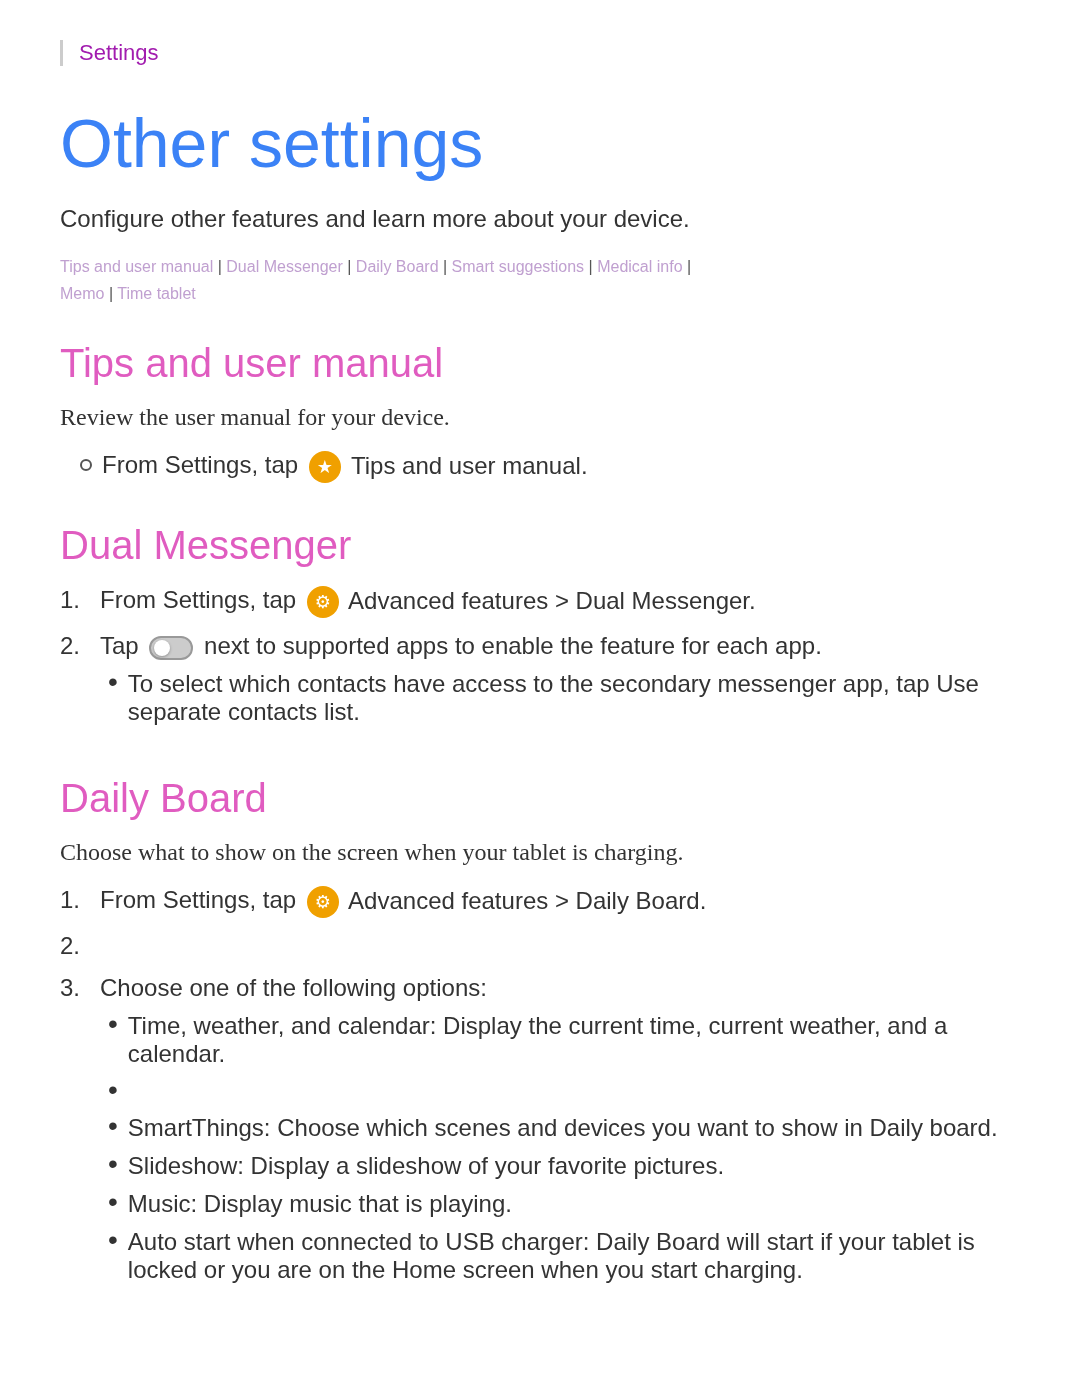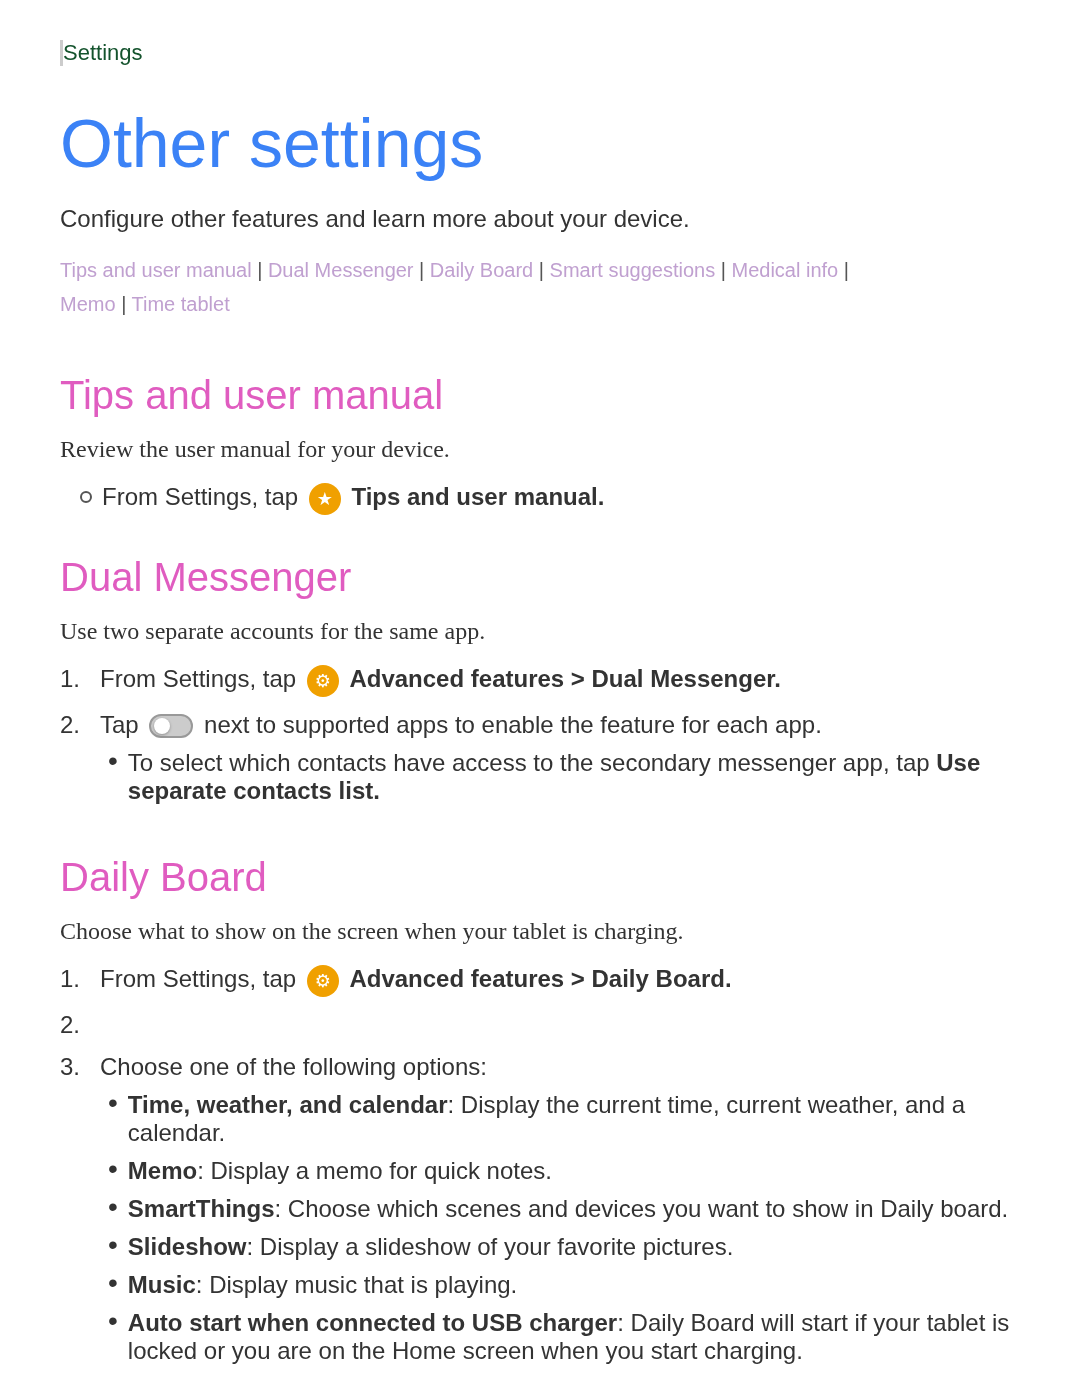--- a/index.html
+++ b/index.html
@@ -21,23 +21,23 @@
       width: 1080px;
       min-height: 1397px;
       background: #ffffff;
       padding: 40px 60px 60px 60px;
       position: relative;
     }
 
     .breadcrumb {
       font-family: Arial, sans-serif;
       font-size: 22px;
-      color: #14532d;
+      color: #a21caf;
       border-left: 3px solid #ccc;
-      padding-left: 0;
+      padding-left: 16px;
       margin-bottom: 40px;
     }
 
     .page-title {
       font-family: Arial, sans-serif;
       font-size: 68px;
       font-weight: 300;
       color: #3b82f6;
       margin-bottom: 24px;
       line-height: 1.1;
@@ -45,22 +45,22 @@
 
     .page-description {
       font-family: Arial, sans-serif;
       font-size: 24px;
       color: #333;
       margin-bottom: 20px;
     }
 
     .nav-links {
       font-family: Arial, sans-serif;
-      font-size: 20px;
-      margin-bottom: 52px;
+      font-size: 16px;
+      margin-bottom: 34px;
       line-height: 1.7;
     }
 
     .nav-links a {
       color: #c0a0d0;
       text-decoration: none;
     }
 
     .nav-links span {
       color: #555;
@@ -165,21 +165,21 @@
       left: 3px;
       top: 2px;
       width: 16px;
       height: 16px;
       border-radius: 50%;
       background: white;
       box-shadow: 0 1px 3px rgba(0,0,0,0.3);
     }
 
     .bold {
-      font-weight: bold;
+      font-weight: normal;
       margin-top: 42px;
     }
 
     .sub-bullet-item {
       font-family: Arial, sans-serif;
       font-size: 24px;
       color: #333;
       margin-bottom: 10px;
       display: flex;
       align-items: flex-start;
@@ -225,21 +225,20 @@
             <span class="icon-circle icon-tips">★</span>
             <span class="bold">Tips and user manual.</span>
           </span>
         </span>
       </li>
     </ul>
   </div>
 
   <div class="section">
     <h2 class="section-title">Dual Messenger</h2>
-    <p class="section-desc">Use two separate accounts for the same app.</p>
     <ol class="ordered-list">
       <li class="ordered-item">
         <span class="ordered-num">1.</span>
         <span>
           From Settings, tap
           <span class="icon-circle icon-settings">⚙</span>
           <span class="bold">Advanced features &gt; Dual Messenger.</span>
         </span>
       </li>
       <li class="ordered-item" style="flex-direction:column;gap:0;">
@@ -283,21 +282,20 @@
         </div>
         <div class="indent-block" style="margin-left:48px;margin-top:10px;">
 
           <div class="sub-bullet-item">
             <span class="dot-bullet">•</span>
             <span><span class="bold">Time, weather, and calendar</span>: Display the current time, current weather, and a calendar.</span>
           </div>
 
           <div class="sub-bullet-item">
             <span class="dot-bullet">•</span>
-            <span><span class="bold">Memo</span>: Display a memo for quick notes.</span>
           </div>
 
           <div class="sub-bullet-item">
             <span class="dot-bullet">•</span>
             <span><span class="bold">SmartThings</span>: Choose which scenes and devices you want to show in Daily board.</span>
           </div>
 
           <div class="sub-bullet-item">
             <span class="dot-bullet">•</span>
             <span><span class="bold">Slideshow</span>: Display a slideshow of your favorite pictures.</span>

